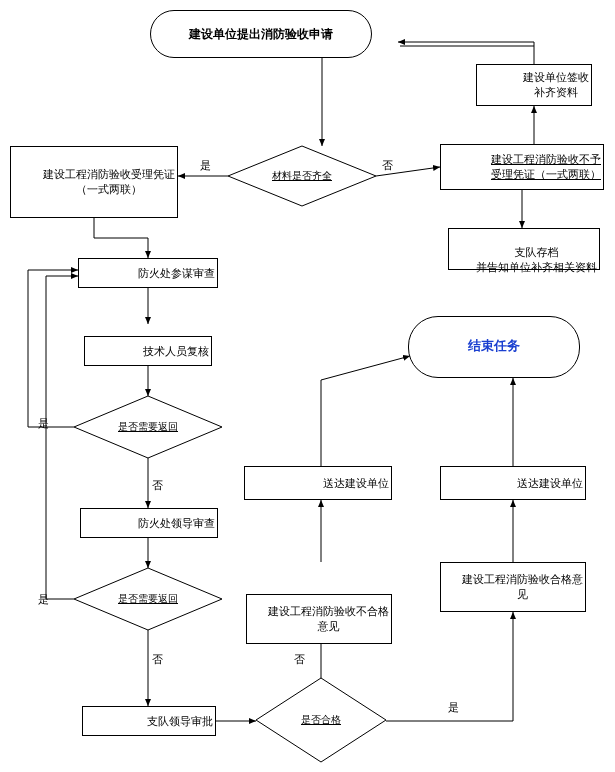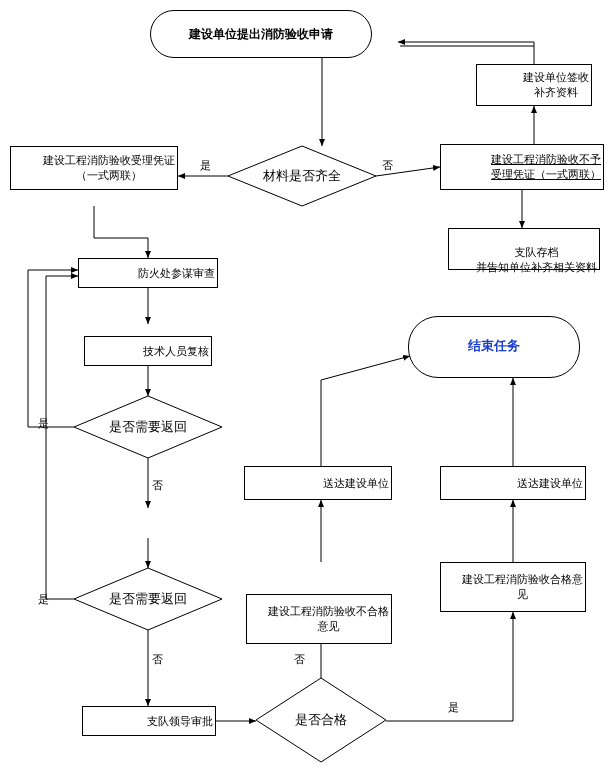--- a/index.html
+++ b/index.html
@@ -67,23 +67,24 @@
   }
   .diamond-label {
     position: absolute;
     left: 0;
     top: 0;
     width: 100%;
     height: 100%;
     display: flex;
     align-items: center;
     justify-content: center;
-    font-size: 13px;
+    font-size: 10px;
     color: #000000;
     text-align: center;
+    text-decoration: underline;
   }
   .edge-label {
     position: absolute;
     font-size: 11px;
     color: #000000;
     background: transparent;
     white-space: nowrap;
   }
 </style>
 </head>
@@ -153,21 +154,21 @@
 补齐资料</span>
   </div>
 
   <div class="diamond-wrap" style="left:228px; top:146px; width:148px; height:60px;">
     <svg width="148" height="60">
       <polygon points="74,0 148,30 74,60 0,30" fill="#ffffff" stroke="#000000" stroke-width="1"></polygon>
     </svg>
     <div class="diamond-label">材料是否齐全</div>
   </div>
 
-  <div class="node rect" style="left:10px; top:146px; width:168px; height:44px;">
+  <div class="node rect" style="left:10px; top:146px; width:168px; height:72px;">
     <span style="white-space:pre-line;">建设工程消防验收受理凭证
 （一式两联）</span>
   </div>
 
   <div class="node rect" style="left:440px; top:144px; width:164px; height:46px;">
     <span style="white-space:pre-line;text-decoration:underline;">建设工程消防验收不予
 受理凭证（一式两联）</span>
   </div>
 
   <div class="node rect" style="left:448px; top:228px; width:152px; height:42px;">
@@ -183,20 +184,23 @@
     <span>技术人员复核</span>
   </div>
 
   <div class="diamond-wrap" style="left:74px; top:396px; width:148px; height:62px;">
     <svg width="148" height="62">
       <polygon points="74,0 148,31 74,62 0,31" fill="#ffffff" stroke="#000000" stroke-width="1"></polygon>
     </svg>
     <div class="diamond-label">是否需要返回</div>
   </div>
 
+  <div class="node rect" style="left:80px; top:508px; width:138px; height:30px;">
+    <span>防火处领导审查</span>
+  </div>
 
   <div class="diamond-wrap" style="left:74px; top:568px; width:148px; height:62px;">
     <svg width="148" height="62">
       <polygon points="74,0 148,31 74,62 0,31" fill="#ffffff" stroke="#000000" stroke-width="1"></polygon>
     </svg>
     <div class="diamond-label">是否需要返回</div>
   </div>
 
   <div class="node rect" style="left:82px; top:706px; width:134px; height:30px;">
     <span>支队领导审批</span>

